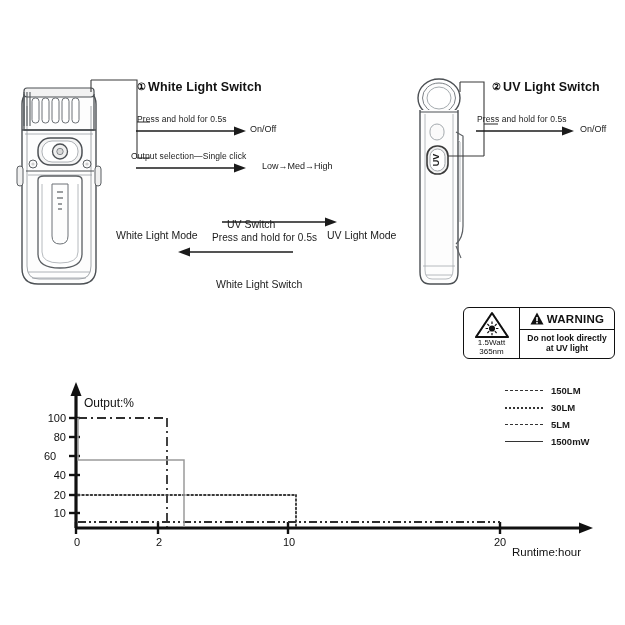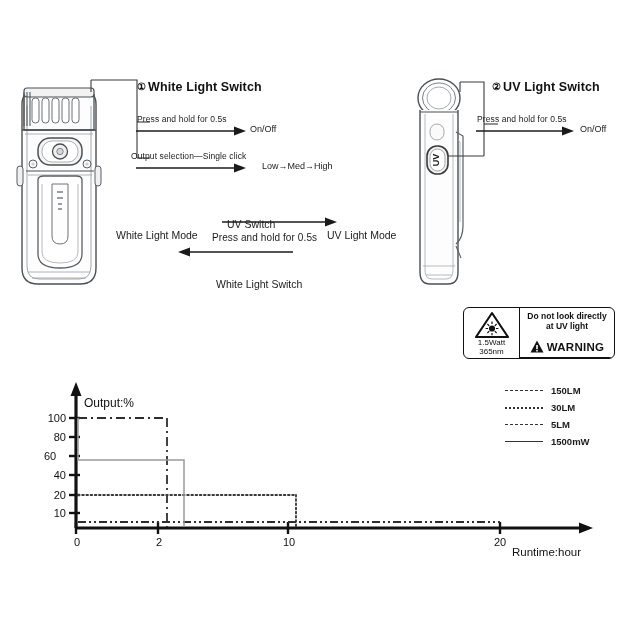--- a/index.html
+++ b/index.html
@@ -360,32 +360,32 @@
           <path d="M12.4 13 L14.2 14.8"></path>
           <path d="M19.8 20.2 L21.6 22"></path>
           <path d="M21.6 13 L19.8 14.8"></path>
           <path d="M14.2 20.2 L12.4 22"></path>
         </g>
       </svg>
       <div class="wtxt">1.5Watt</div>
       <div class="wtxt">365nm</div>
     </div>
     <div id="warn-right">
-      <div id="warn-body">
-        <span>Do not look directly</span>
-        <span>at UV light</span>
-      </div>
       <div id="warn-title-row">
         <svg width="14" height="13" viewBox="0 0 14 13">
           <polygon points="7,0.5 13.5,12.5 0.5,12.5" fill="#111"></polygon>
           <rect x="6.2" y="5" width="1.6" height="4.2" fill="#fff"></rect>
           <rect x="6.2" y="10" width="1.6" height="1.5" fill="#fff"></rect>
         </svg>
         <span class="wttxt">WARNING</span>
       </div>
+      <div id="warn-body">
+        <span>Do not look directly</span>
+        <span>at UV light</span>
+      </div>
     </div>
   </div>
 
   <div id="chart">
 
     <div id="output-label">Output:%</div>
     <div id="runtime-label">Runtime:hour</div>
 
     <div class="ytick-lbl" style="left:34px; top:42px;">100</div>
     <div class="ytick-lbl" style="left:34px; top:61px;">80</div>

